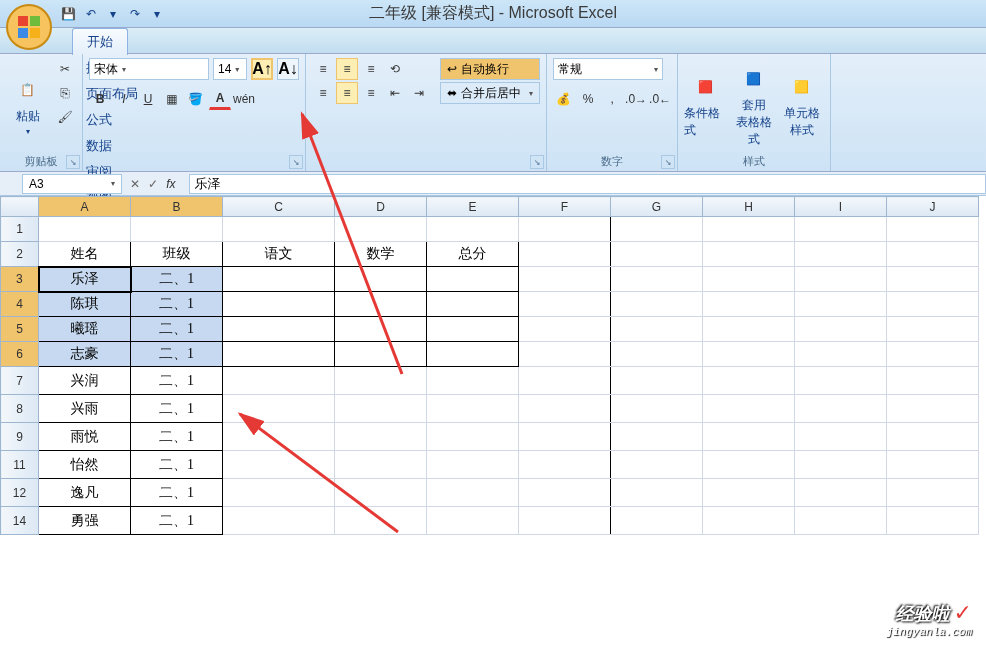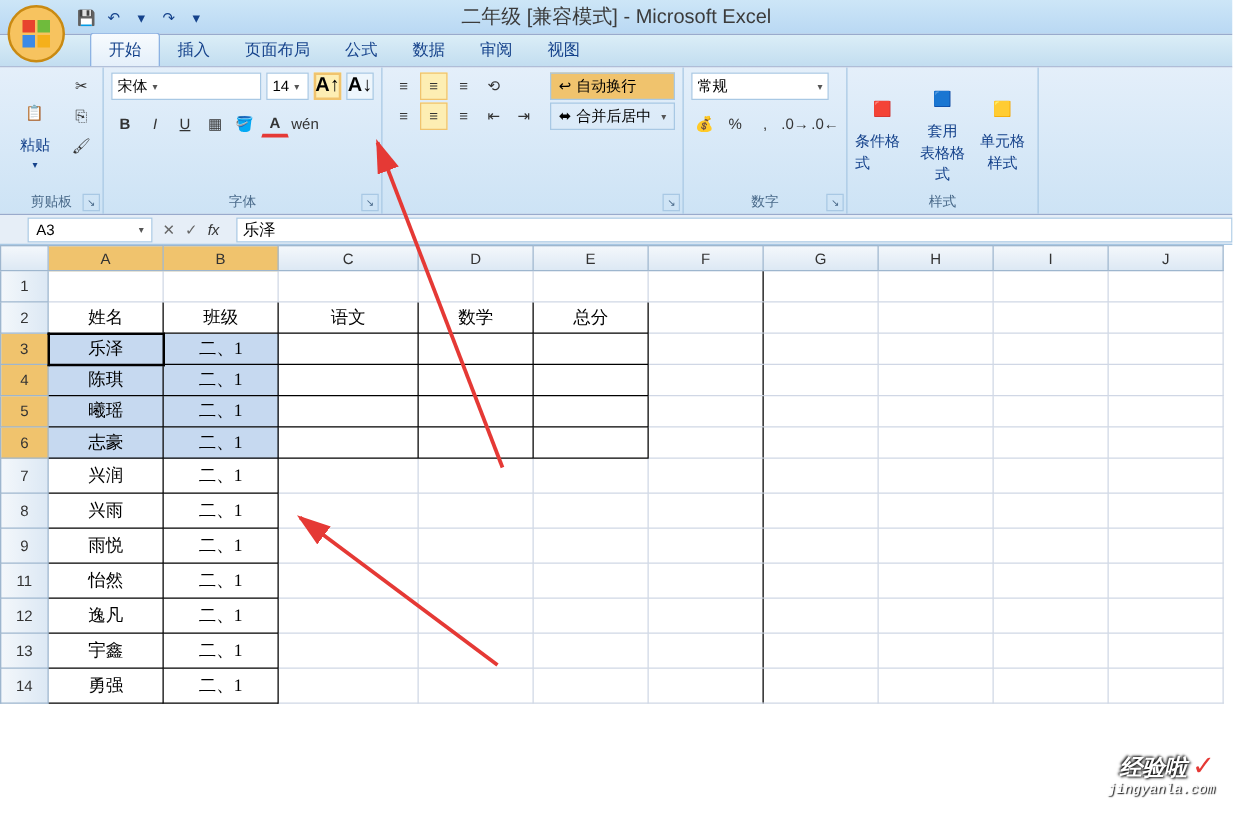--- a/index.html
+++ b/index.html
@@ -5,21 +5,21 @@
 * { box-sizing: border-box; margin: 0; padding: 0; font-family: "Microsoft YaHei", "SimSun", sans-serif; }
 body { background: #fff; width: 986px; height: 660px; overflow: hidden; position: relative; }
 
 .titlebar { height: 28px; background: linear-gradient(#cde6f7, #b9d8f3); display: flex; align-items: center; padding-left: 4px; font-size: 12px; border-bottom: 1px solid #9ac; }
 .office-btn { width: 50px; height: 50px; position: absolute; left: 4px; top: 2px; z-index: 10; }
 .office-btn svg { width: 100%; height: 100%; }
 .qat { display: flex; gap: 4px; margin-left: 56px; align-items: center; }
 .qat-item { width: 18px; height: 18px; display: inline-flex; align-items: center; justify-content: center; font-size: 12px; color: #15428b; cursor: pointer; }
 .title-text { position: absolute; left: 50%; transform: translateX(-50%); color: #3b3b3b; font-size: 16px; }
 
-.menubar { height: 26px; background: linear-gradient(#dbeef7, #c2ddf0); display: flex; align-items: flex-end; padding-left: 72px; font-size: 13px; border-bottom: 1px solid #9ac; }
+.menubar { height: 26px; background: linear-gradient(#dbeef7, #c2ddf0); display: flex; align-items: flex-start; padding-left: 72px; font-size: 13px; border-bottom: 1px solid #9ac; flex-direction: column; }
 .menu-tab { padding: 4px 14px; color: #15428b; cursor: pointer; }
 .menu-tab.active { background: linear-gradient(#f7fbfe, #e4effa); border: 1px solid #8db2e3; border-bottom: none; border-radius: 3px 3px 0 0; }
 
 .ribbon { height: 118px; background: linear-gradient(#e4effa, #cde3f5); display: flex; border-bottom: 1px solid #9ac; }
 .ribbon-group { border-right: 1px solid #a8c8e4; display: flex; flex-direction: column; padding: 4px 6px 2px; position: relative; }
 .ribbon-group-body { flex: 1; display: flex; gap: 4px; }
 .ribbon-group-label { text-align: center; font-size: 11px; color: #4a6a8a; padding-top: 2px; position: relative; }
 .grp-arrow { position: absolute; right: 2px; bottom: 2px; width: 14px; height: 14px; border: 1px solid #a8c8e4; font-size: 8px; color: #4a6a8a; display: flex; align-items: center; justify-content: center; cursor: pointer; }
 
 .big-btn { display: flex; flex-direction: column; align-items: center; justify-content: center; width: 44px; cursor: pointer; font-size: 12px; color: #15428b; gap: 2px; }
@@ -149,21 +149,20 @@
             <u>U</u>
           </span>
         <span class="small-btn">▦</span>
         <span class="small-btn">🪣</span>
         <span class="small-btn underline-red">
             <b>A</b>
           </span>
         <span class="small-btn">wén</span>
       </div>
     </div>
-    <div class="ribbon-group-label">字体</div>
     <span class="grp-arrow">↘</span>
   </div>
 
   <div class="ribbon-group">
     <div class="ribbon-group-body">
       <div class="col">
         <div class="row-btns">
           <span class="small-btn">≡</span>
           <span class="small-btn active">≡</span>
           <span class="small-btn">≡</span>
@@ -399,33 +398,20 @@
           <td></td>
           <td></td>
           <td></td>
           <td style="border-right: 1px solid rgb(0, 0, 0);"></td>
           <td></td>
           <td></td>
           <td></td>
           <td></td>
         </tr>
         <tr style="height: 28px;">
-          <th class="row-header">13</th>
-          <td class="thick-border">宇鑫</td>
-          <td class="thick-border">二、1</td>
-          <td></td>
-          <td></td>
-          <td></td>
-          <td style="border-right: 1px solid rgb(0, 0, 0);"></td>
-          <td></td>
-          <td></td>
-          <td></td>
-          <td></td>
-        </tr>
-        <tr style="height: 28px;">
           <th class="row-header">14</th>
           <td class="thick-border">勇强</td>
           <td class="thick-border">二、1</td>
           <td></td>
           <td></td>
           <td></td>
           <td style="border-right: 1px solid rgb(0, 0, 0);"></td>
           <td></td>
           <td></td>
           <td></td>

